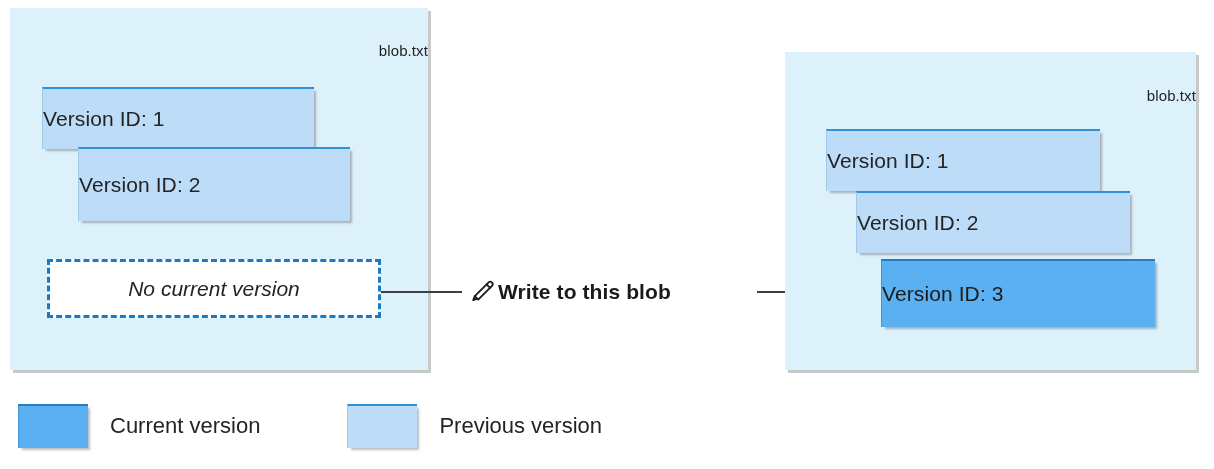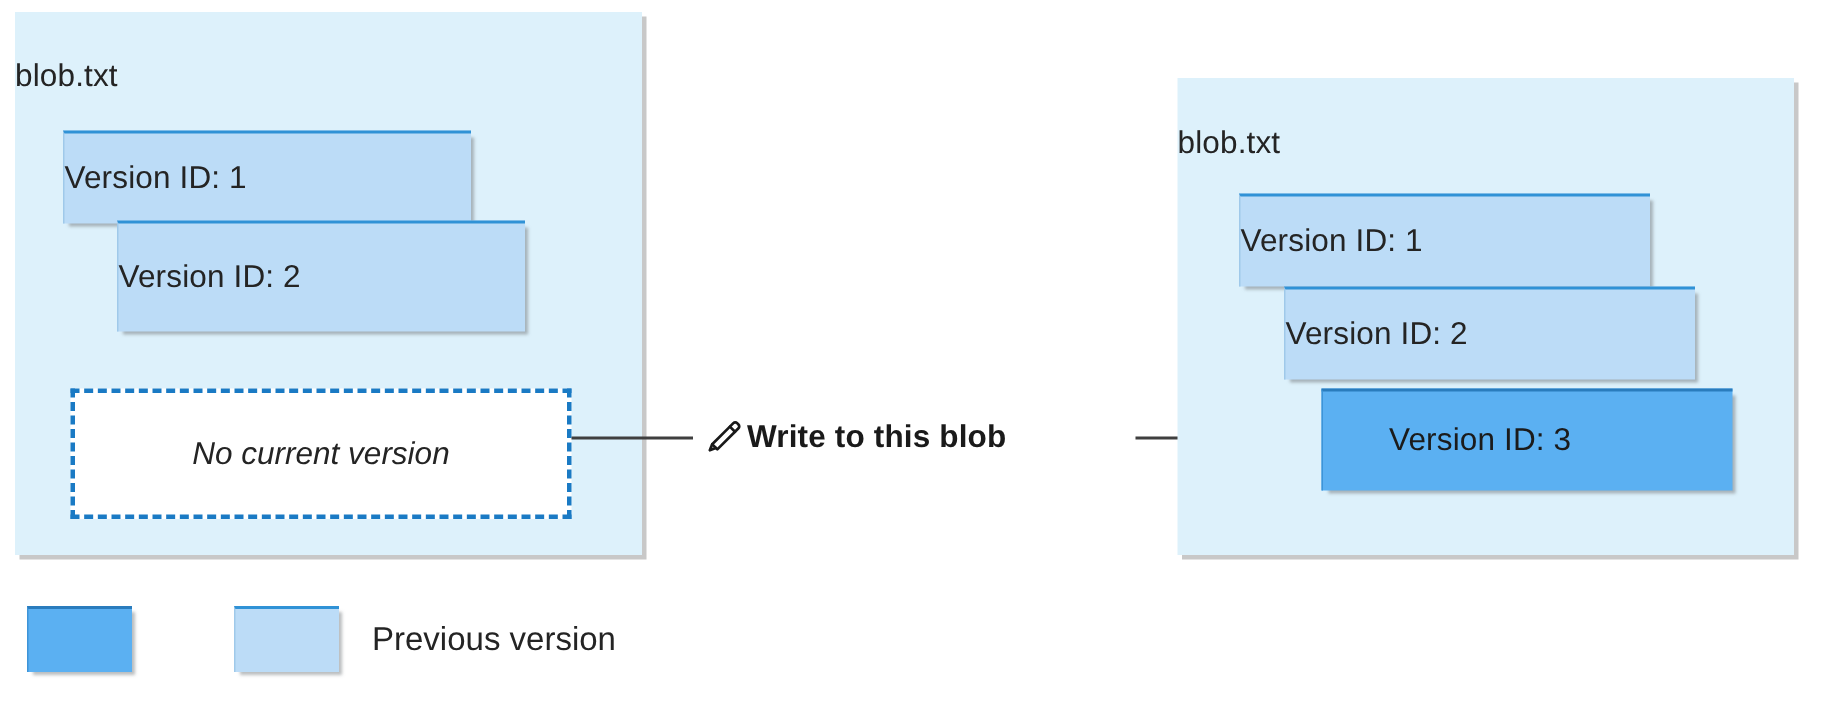--- a/index.html
+++ b/index.html
@@ -27,22 +27,22 @@
     box-shadow: 3px 3px 0 0 #c8c8c8;
     box-sizing: border-box;
   }
   #panel-left  { left: 10px;  top: 8px;  width: 418px; height: 362px; }
   #panel-right { left: 785px; top: 52px; width: 411px; height: 318px; }
 
   .panel-title {
     position: absolute;
     left: 0;
     right: 0;
-    text-align: left;
-    font-size: 21px;
+    text-align: right;
+    font-size: 15px;
     line-height: 26px;
     color: #242424;
     letter-spacing: 0.1px;
   }
   #panel-left  .panel-title { top: 30px; }
   #panel-right .panel-title { top: 31px; }
 
   
   .version-card {
     position: absolute;
@@ -59,39 +59,38 @@
   .version-card.previous {
     background: #bcdcf7;
     border-top: 2px solid #3092d6;
     border-left: 1px solid #9fc9ea;
   }
   .version-card.current {
     background: #5bb0f2;
     border-top: 2px solid #2a7cbd;
     border-left: 1px solid #3d94d8;
     color: #1b1b1b;
-    padding-left: 44px;
   }
 
   
   #l-v1 { left: 42px; top: 87px;  width: 272px; height: 62px; }
   #l-v2 { left: 78px; top: 147px; width: 272px; height: 74px; }
 
   
   #r-v1 { left: 826px; top: 129px; width: 274px; height: 62px; }
   #r-v2 { left: 856px; top: 191px; width: 274px; height: 62px; }
   #r-v3 { left: 881px; top: 259px; width: 274px; height: 68px; }
 
   
   #no-current-version {
     position: absolute;
     left: 47px;
     top: 259px;
     width: 334px;
-    height: 87px;
+    height: 59px;
     box-sizing: border-box;
     background: #ffffff;
     border: 3px dashed #1a7ac4;
     display: flex;
     align-items: center;
     justify-content: center;
     font-style: italic;
     font-size: 21px;
     line-height: 26px;
     color: #242424;
@@ -164,21 +163,21 @@
     border-top: 2px solid #3092d6;
     border-left: 1px solid #9fc9ea;
   }
   .legend-label {
     font-size: 22px;
     line-height: 28px;
     color: #242424;
     margin-left: 22px;
     white-space: nowrap;
   }
-  #legend-item-previous { margin-left: 68px; text-align: center; }
+  #legend-item-previous { margin-left: 87px; text-align: center; }
 </style>
 </head>
 <body>
 
 <div id="canvas">
 
   <div id="panel-left" class="blob-panel">
     <div class="panel-title">blob.txt</div>
   </div>
 
@@ -224,20 +223,21 @@
     <span>Version ID: 2</span>
   </div>
 
   <div id="r-v3" class="version-card current">
     <span>Version ID: 3</span>
   </div>
 
   <div id="legend">
     <div class="legend-item" id="legend-item-current">
       <span class="legend-swatch current"></span>
+      <span class="legend-label">Current version</span>
     </div>
     <div class="legend-item" id="legend-item-previous">
       <span class="legend-swatch previous"></span>
       <span class="legend-label">Previous version</span>
     </div>
   </div>
 
 </div>
 
 </body></html>

